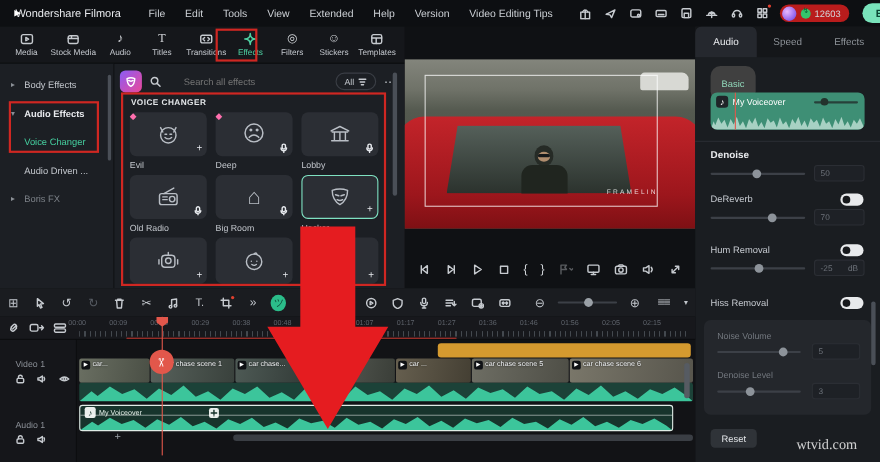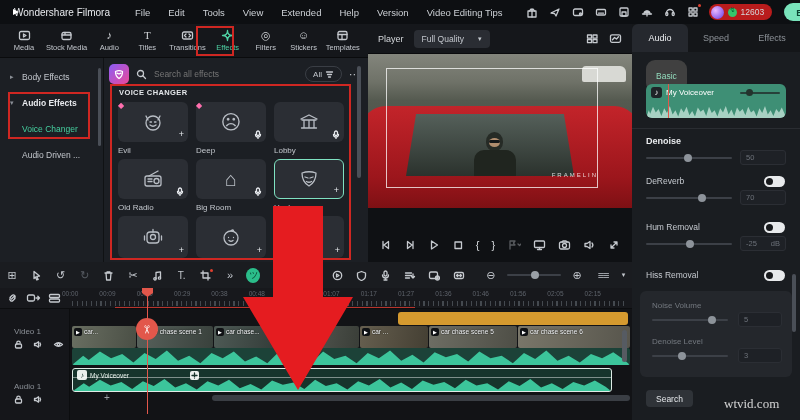--- a/index.html
+++ b/index.html
@@ -35,21 +35,21 @@
   .sidebar{position:absolute;left:0;top:0;width:104px;height:204px;background:#1c1f24;border-right:1px solid #101214}
   .sitem{display:flex;align-items:center;gap:5px;height:26px;padding-left:10px;font-size:8.5px;color:#c3c7cd;white-space:nowrap;overflow:hidden}
   .sitem .chev{font-size:7px;color:#8a8f96;width:7px}
   .sitem.active{color:#45cf9f}
   .sitem.child{padding-left:22px}
   .sbar{position:absolute;background:#4a4f57;border-radius:2px}
 
   .egrid{position:absolute;left:105px;top:0;width:263px;height:204px}
   .esearchrow{position:absolute;left:4px;top:5px;right:8px;height:22px;display:flex;align-items:center;gap:7px}
   .maskbtn{width:20px;height:20px;border-radius:5px;background:linear-gradient(135deg,#8a5cf6,#ec4899);display:flex;align-items:center;justify-content:center;flex:0 0 auto}
-  .srch{display:flex;gap:7px;flex:1}
+  .srch{display:flex;gap:20px;flex:1}
   .srch input{background:transparent;border:none;outline:none;color:#9aa0a6;font-size:8.5px;width:100%;font-family:inherit}
   .allbtn{display:flex;align-items:center;gap:3px;border:1px solid #3a3e45;border-radius:9px;height:16px;padding:0 7px;font-size:8px;color:#c3c7cd;flex:0 0 auto}
   .moredots{font-size:11px;color:#c3c7cd;flex:0 0 auto}
   .sectitle{position:absolute;left:14px;top:30px;font-size:7.5px;font-weight:bold;letter-spacing:.4px;color:#e4e7ea}
   .card{position:absolute;width:70px;height:40px;background:#2b2e34;border-radius:6px;display:flex;align-items:center;justify-content:center}
   .card.sel{border:1.4px solid #7fe2c2}
   .cardname{position:absolute;font-size:8px;color:#c3c7cd;white-space:nowrap}
   .badge-d{position:absolute;font-size:8px;color:#ff6fae;transform:translate(-2px,-3px)}
   .cbadge{position:absolute;right:4px;bottom:3px;color:#e7eaee;font-size:9px;line-height:9px}
   .cardglyph{font-size:20px;color:#b9bec5;line-height:20px}
@@ -304,20 +304,24 @@
       <div class="sitem" style="color:#e8eaee;font-weight:bold">
           <span class="chev">▾</span>
           <span>Audio Effects</span>
         </div>
       <div class="sitem child active">
           <span>Voice Changer</span>
         </div>
       <div class="sitem child">
           <span>Audio Driven ...</span>
         </div>
+      <div class="sitem" style="color:#7b8087">
+          <span class="chev">▸</span>
+          <span>Boris FX</span>
+        </div>
       <div class="sbar" style="left:98px;top:10px;width:3px;height:78px"></div>
     </div>
 
     <div class="egrid">
       <div class="esearchrow">
         <div class="maskbtn">
             <svg class="ic" width="12" height="12" style="stroke:#fff">
               <path d="M2.5 3.5 Q6 1.8 9.5 3.5 Q9.5 8.5 6 10.5 Q2.5 8.5 2.5 3.5 Z"></path>
               <path d="M4 5.2 l1.6 .6 M8 5.2 l-1.6 .6"></path>
             </svg>
@@ -431,42 +435,20 @@
       </div>
       <div class="card" style="left:169px;top:158px;height:42px">
         <span class="cbadge">+</span>
       </div>
 
       <div class="sbar" style="left:252px;top:8px;width:4px;height:112px"></div>
     </div>
   </div>
 
   <div class="player">
-    <div class="phead">
-      <span class="ptitle">Player</span>
-      <span class="qualsel">
-          <span>Full Quality</span>
-          <span style="font-size:7px">▾</span>
-        </span>
-      <span style="flex:1"></span>
-      <span>
-          <svg class="ic" width="13" height="11">
-            <rect x="1.5" y="2" width="4" height="3.2"></rect>
-            <rect x="7" y="2" width="4" height="3.2"></rect>
-            <rect x="1.5" y="6.5" width="4" height="3.2"></rect>
-            <rect x="7" y="6.5" width="4" height="3.2"></rect>
-          </svg>
-        </span>
-      <span>
-          <svg class="ic" width="13" height="11">
-            <rect x="1.5" y="1.8" width="10" height="7.5" rx="1.5"></rect>
-            <path d="M3.5 6.8 L5.5 4.5 L7.5 6 L9.5 3.8"></path>
-          </svg>
-        </span>
-    </div>
 
     <div class="video">
       <div class="whitecar"></div>
       <div class="redcar"></div>
       <div class="windshield"></div>
       <div class="driver-head"></div>
       <div class="driver-face"></div>
       <div class="sunglasses"></div>
       <div class="driver-body"></div>
       <div class="tbox"></div>
@@ -590,21 +572,21 @@
         </div>
       <div class="sublabel" style="left:12px;top:46px">Denoise Level</div>
       <div class="pslider" style="left:12px;top:64px;width:76px">
           <span class="pthumb" style="left:26px"></span>
         </div>
       <div class="valbox" style="left:98px;top:57px;width:44px">
           <span>3</span>
         </div>
     </div>
 
-    <div class="resetbtn">Search</div>
+    <div class="resetbtn">Reset</div>
     <div class="sbar" style="left:160px;top:250px;width:4px;height:58px"></div>
   </div>
 
   <div class="tltoolbar">
     <span class="ti">⊞</span>
     <span class="ti">
         <svg class="ic" width="11" height="11" style="margin:0 auto">
           <path d="M3 1.5 L8.5 6 L5.8 6.4 L7.2 9.5 L5.8 10 L4.5 7 L3 8.5 Z"></path>
         </svg>
       </span>

